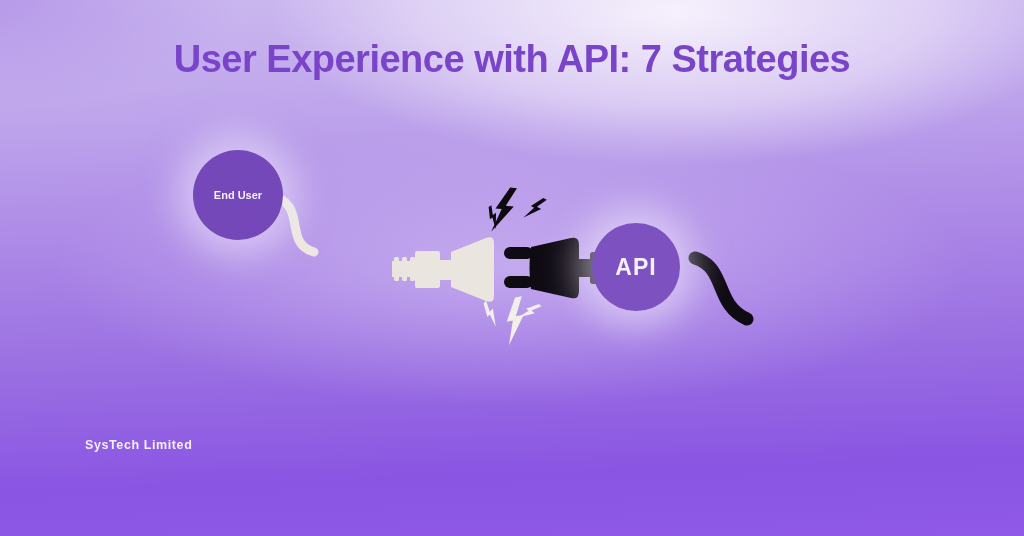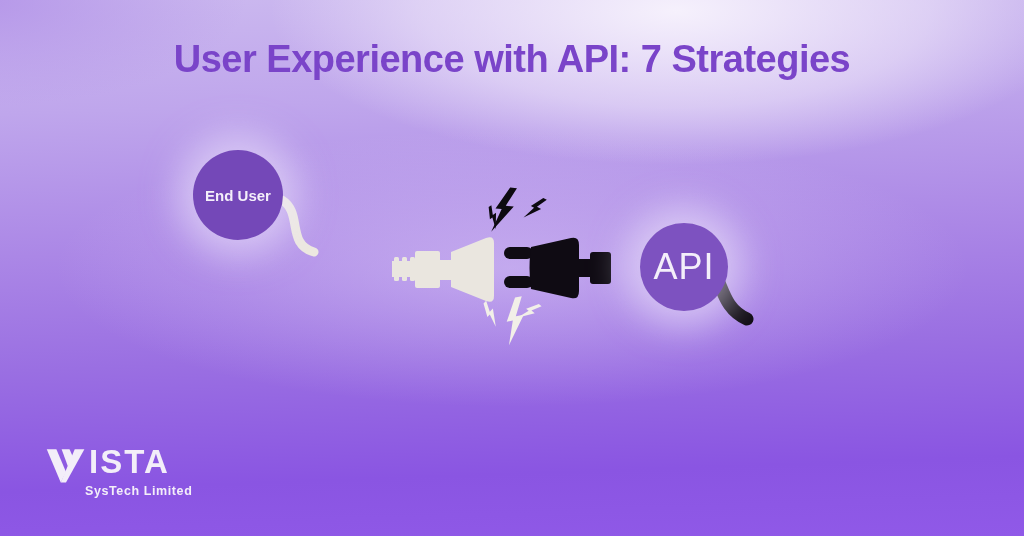--- a/index.html
+++ b/index.html
@@ -17,23 +17,23 @@
     text-align:center;font-size:38px;font-weight:800;letter-spacing:-0.5px;
     color:#7a44c9;
   }
   .art{position:absolute;left:0;top:0;width:1024px;height:536px;}
   .node{
     position:absolute;border-radius:50%;
     display:flex;flex-direction:column;align-items:center;justify-content:center;
     color:#f4effa;text-align:center;
     box-shadow:0 0 34px 16px rgba(238,231,251,0.55);
   }
-  .node-enduser{left:193px;top:150px;width:90px;height:90px;background:#7448b8;font-size:15px;font-weight:600;}
+  .node-enduser{left:193px;top:150px;width:90px;height:90px;background:#7448b8;font-size:11px;font-weight:600;}
   .node-developers{left:301px;top:221px;width:92px;height:92px;background:#7448b8;font-size:15px;font-weight:600;}
-  .node-api{left:640px;top:223px;width:88px;height:88px;background:#7d52c0;font-size:36px;font-weight:400;letter-spacing:1px;}
+  .node-api{left:592px;top:223px;width:88px;height:88px;background:#7d52c0;font-size:23px;font-weight:700;letter-spacing:1px;}
   .node-assets{left:742px;top:295px;width:90px;height:90px;background:#8a64c9;font-size:13.5px;font-weight:600;line-height:1.35;}
   .logo{position:absolute;left:45px;top:442px;color:#f3eef9;}
   .logo-row{display:flex;align-items:flex-start;}
   .vmark{width:42px;height:46px;margin-right:2px;}
   .wordmark{font-size:33px;font-weight:800;letter-spacing:2px;line-height:40px;}
   .tagline{font-size:12.5px;font-weight:700;letter-spacing:0.6px;margin:-4px 0 0 40px;}
 </style>
 </head>
 <body>
 
@@ -82,26 +82,16 @@
   </svg>
 
   <div class="node node-enduser">
     <span>End User</span>
   </div>
   <div class="node node-api">
     <span>API</span>
   </div>
 
   <div class="logo">
-    <div class="logo-row">
-      <svg class="vmark" viewBox="0 0 48 48" aria-hidden="true">
-        <g fill="#f3eef9">
-          <polygon points="2,6 13,6 24,32 18,44"></polygon>
-          <polygon points="45,6 34,6 18,44 24,44"></polygon>
-          <polygon points="19,6 28,6 33,17 26,25"></polygon>
-        </g>
-      </svg>
-      <span class="wordmark">ISTA</span>
-    </div>
     <div class="tagline">SysTech Limited</div>
   </div>
 
 </div>
 
 </body></html>

